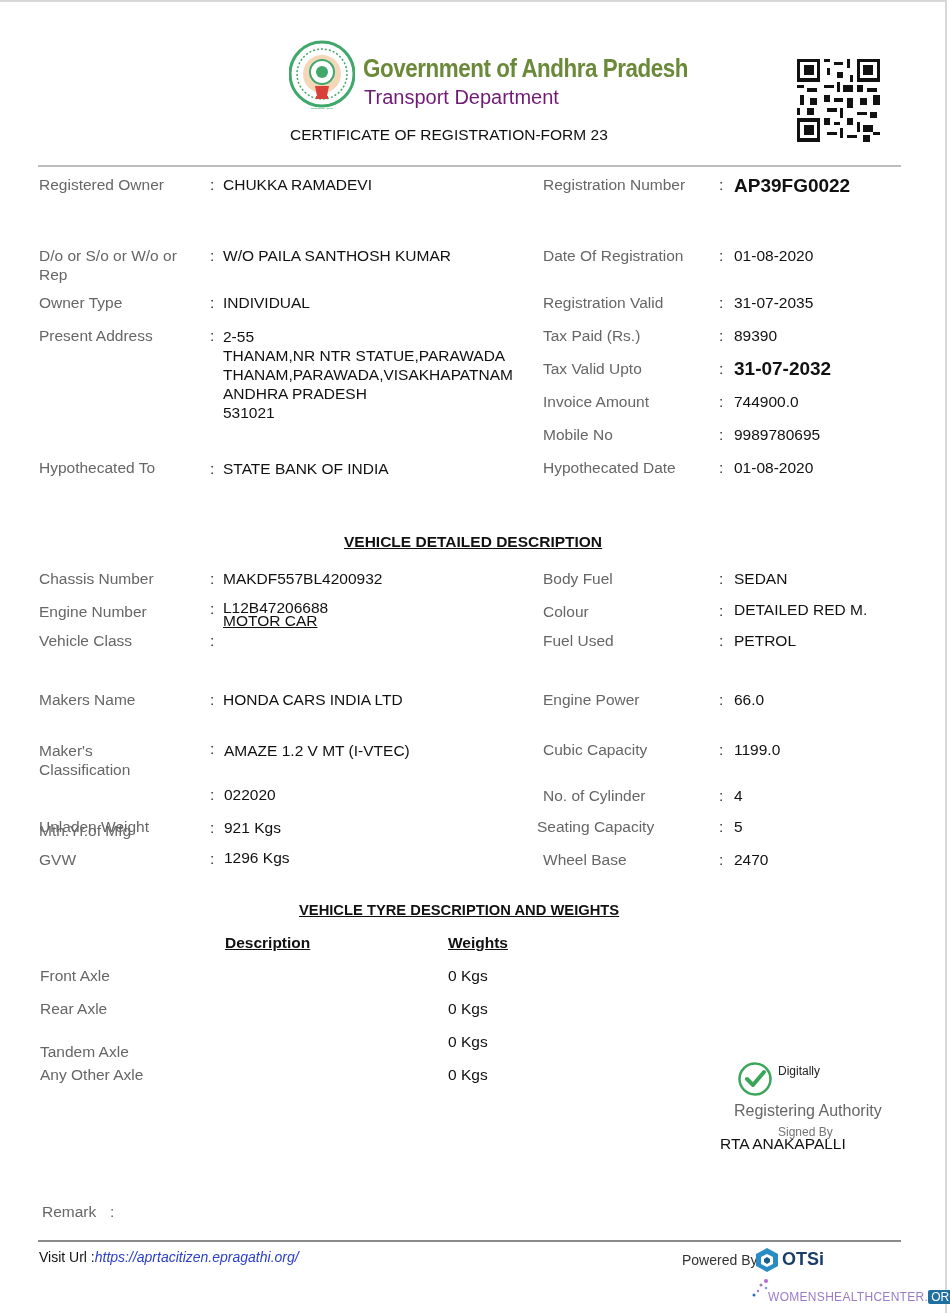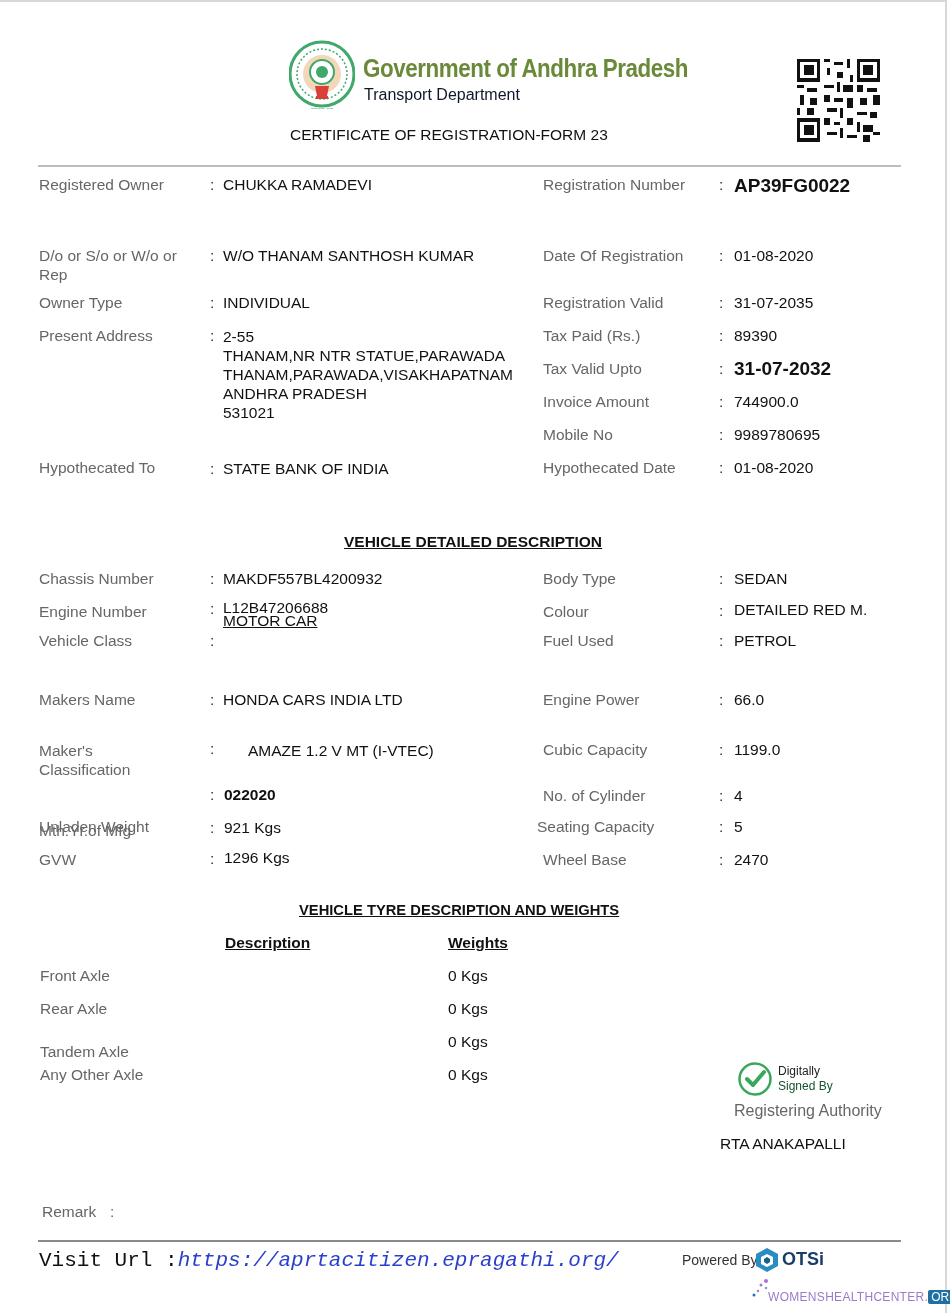--- a/index.html
+++ b/index.html
@@ -9,21 +9,21 @@
            border-top:2px solid #d8d8d8; border-right:2px solid #d8d8d8; box-sizing:border-box; }
   .abs { position:absolute; white-space:nowrap; }
   .lbl { color:#666; font-size:15.5px; }
   .col { color:#333; font-size:15.5px; }
   .val { color:#111; font-size:15.5px; }
   .big { font-weight:bold; font-size:19px; color:#111; }
   .hr { position:absolute; height:2px; background:#bdbdbd; }
   .section { font-weight:bold; font-size:15.5px; text-decoration:underline; color:#111; }
   .th { font-weight:bold; font-size:15.5px; text-decoration:underline; color:#111; }
   .gov { font-family:"Liberation Sans", sans-serif; font-weight:bold; color:#6a8a3a; font-size:26px; letter-spacing:-0.5px; transform:scaleX(0.86); transform-origin:left; }
-  .dept { color:#0f172a; font-size:16px; }
+  .dept { color:#701a75; font-size:20px; }
   .cert { font-size:15.5px; color:#111; }
   .addr { font-size:15.5px; color:#111; line-height:19px; white-space:pre; }
   .url { color:#2a3fcc; font-style:italic; }
   .wm { color:#9b7bc9; font-size:12px; letter-spacing:0.3px; }
   .org { background:#1f6fa0; color:#fff; font-size:12px; padding:0 3px; border-radius:2px; }
 </style>
 </head>
 <body>
 
 <div class="frame"></div>
@@ -98,21 +98,21 @@
 <div class="hr" style="left:38px;top:165px;width:863px;"></div>
 
 <div>
   <div class="abs lbl" style="left:39px;top:176px;">Registered Owner</div>
   <div class="abs col" style="left:210px;top:176px;">:</div>
   <div class="abs val" style="left:223px;top:176px;">CHUKKA RAMADEVI</div>
 
   <div class="abs lbl" style="left:39px;top:247px;">D/o or S/o or W/o or</div>
   <div class="abs lbl" style="left:39px;top:266px;">Rep</div>
   <div class="abs col" style="left:210px;top:247px;">:</div>
-  <div class="abs val" style="left:223px;top:247px;">W/O THANAM SANTHOSH KUMAR</div>
+  <div class="abs val" style="left:223px;top:247px;">W/O PAILA SANTHOSH KUMAR</div>
 
   <div class="abs lbl" style="left:39px;top:294px;">Owner Type</div>
   <div class="abs col" style="left:210px;top:294px;">:</div>
   <div class="abs val" style="left:223px;top:294px;">INDIVIDUAL</div>
 
   <div class="abs lbl" style="left:39px;top:327px;">Present Address</div>
   <div class="abs col" style="left:210px;top:327px;">:</div>
   <div class="abs addr" style="left:223px;top:327px;">2-55
 THANAM,NR NTR STATUE,PARAWADA
 THANAM,PARAWADA,VISAKHAPATNAM
@@ -173,37 +173,37 @@
   <div class="abs col" style="left:210px;top:632px;">:</div>
   <div class="abs val" style="left:223px;top:612px;text-decoration:underline;">MOTOR CAR</div>
 
   <div class="abs lbl" style="left:39px;top:691px;">Makers Name</div>
   <div class="abs col" style="left:210px;top:691px;">:</div>
   <div class="abs val" style="left:223px;top:691px;">HONDA CARS INDIA LTD</div>
 
   <div class="abs lbl" style="left:39px;top:742px;">Maker's</div>
   <div class="abs lbl" style="left:39px;top:761px;">Classification</div>
   <div class="abs col" style="left:210px;top:740px;">:</div>
-  <div class="abs val" style="left:224px;top:742px;margin-left:24px;">AMAZE 1.2 V MT (I-VTEC)</div>
+  <div class="abs val" style="left:224px;top:742px;">AMAZE 1.2 V MT (I-VTEC)</div>
 
   <div class="abs lbl" style="left:39px;top:822px;">Mth.Yr.of Mfg</div>
   <div class="abs col" style="left:210px;top:786px;">:</div>
-  <div class="abs val" style="left:224px;top:786px;font-weight:bold;">022020</div>
+  <div class="abs val" style="left:224px;top:786px;">022020</div>
 
   <div class="abs lbl" style="left:39px;top:818px;">Unladen Weight</div>
   <div class="abs col" style="left:210px;top:819px;">:</div>
   <div class="abs val" style="left:224px;top:819px;">921 Kgs</div>
 
   <div class="abs lbl" style="left:39px;top:851px;">GVW</div>
   <div class="abs col" style="left:210px;top:850px;">:</div>
   <div class="abs val" style="left:224px;top:849px;">1296 Kgs</div>
 </div>
 
 <div>
-  <div class="abs lbl" style="left:543px;top:570px;">Body Type</div>
+  <div class="abs lbl" style="left:543px;top:570px;">Body Fuel</div>
   <div class="abs col" style="left:719px;top:570px;">:</div>
   <div class="abs val" style="left:734px;top:570px;">SEDAN</div>
 
   <div class="abs lbl" style="left:543px;top:603px;">Colour</div>
   <div class="abs col" style="left:719px;top:602px;">:</div>
   <div class="abs val" style="left:734px;top:601px;">DETAILED RED M.</div>
 
   <div class="abs lbl" style="left:543px;top:632px;">Fuel Used</div>
   <div class="abs col" style="left:719px;top:632px;">:</div>
   <div class="abs val" style="left:734px;top:632px;">PETROL</div>
@@ -251,31 +251,31 @@
     <div class="abs val" style="left:448px;top:1066px;">0 Kgs</div>
   </div>
 </div>
 
 <div>
   <svg class="abs" style="left:737px;top:1061px;" width="36" height="36" viewBox="0 0 36 36">
     <circle cx="18" cy="18" r="15.5" fill="#fff" stroke="#3aa65a" stroke-width="2.5"></circle>
     <path d="M10 18 L16 24 L27 11" fill="none" stroke="#3aa65a" stroke-width="4" stroke-linecap="round" stroke-linejoin="round"></path>
   </svg>
   <div class="abs" style="left:778px;top:1064px;font-size:12px;color:#222;">Digitally</div>
-  <div class="abs" style="left:778px;top:1079px;font-size:12px;color:#14532d;">Signed By</div>
+  <div class="abs" style="left:778px;top:1125px;font-size:12px;color:#737373;">Signed By</div>
   <div class="abs lbl" style="left:734px;top:1102px;font-size:16px;">Registering Authority</div>
   <div class="abs val" style="left:720px;top:1135px;">RTA ANAKAPALLI</div>
 </div>
 
 <div class="abs lbl" style="left:42px;top:1203px;">Remark</div>
 <div class="abs lbl" style="left:110px;top:1203px;">:</div>
 
 <div class="hr" style="left:38px;top:1240px;width:863px;background:#8a8a8a;height:1.5px;"></div>
 
-<div class="abs" style="left:39px;top:1249px;font-size:21px;color:#111;font-family:Liberation Mono, monospace;">
+<div class="abs" style="left:39px;top:1249px;font-size:14px;color:#111;">
   <span>Visit Url :</span><span class="url">https://aprtacitizen.epragathi.org/</span>
 </div>
 
 <div class="abs" style="left:682px;top:1252px;font-size:14px;color:#333;">Powered By</div>
 <svg class="abs" style="left:755px;top:1247px;" width="24" height="26" viewBox="0 0 24 26">
   <polygon points="12,1 23,7 23,19 12,25 1,19 1,7" fill="#2a8cc4"></polygon>
   <polygon points="12,7 18,10 18,17 12,20 6,17 6,10" fill="#ffffff"></polygon>
   <polygon points="12,10 15,12 15,15 12,17 9,15 9,12" fill="#1a5d8a"></polygon>
 </svg>
 <div class="abs" style="left:782px;top:1249px;font-size:18px;font-weight:bold;color:#1a3d6a;">OTSi</div>

